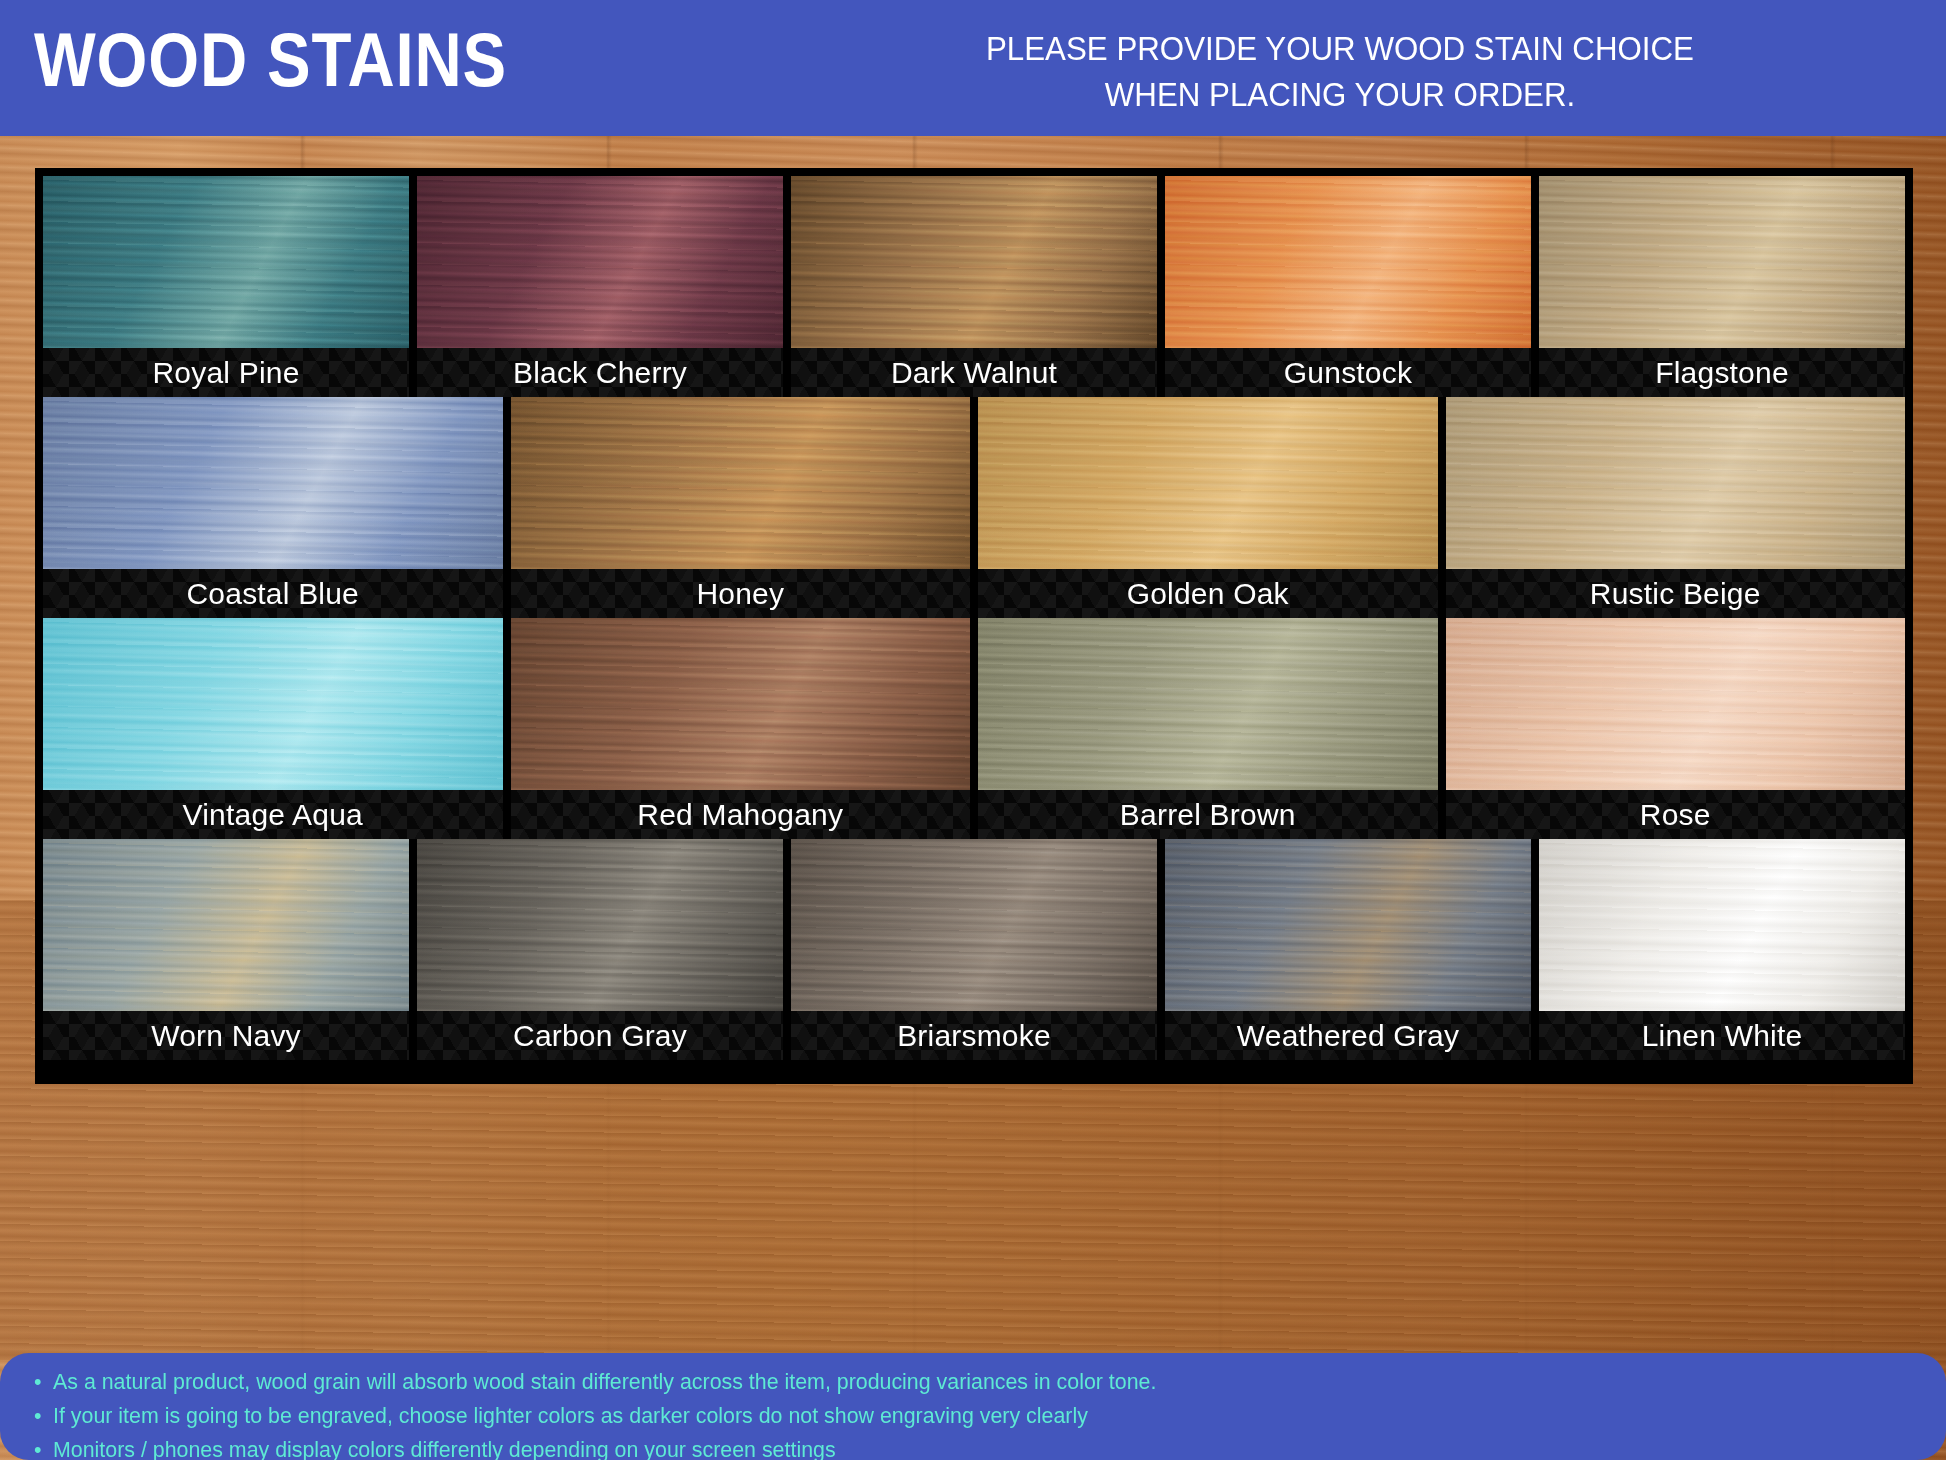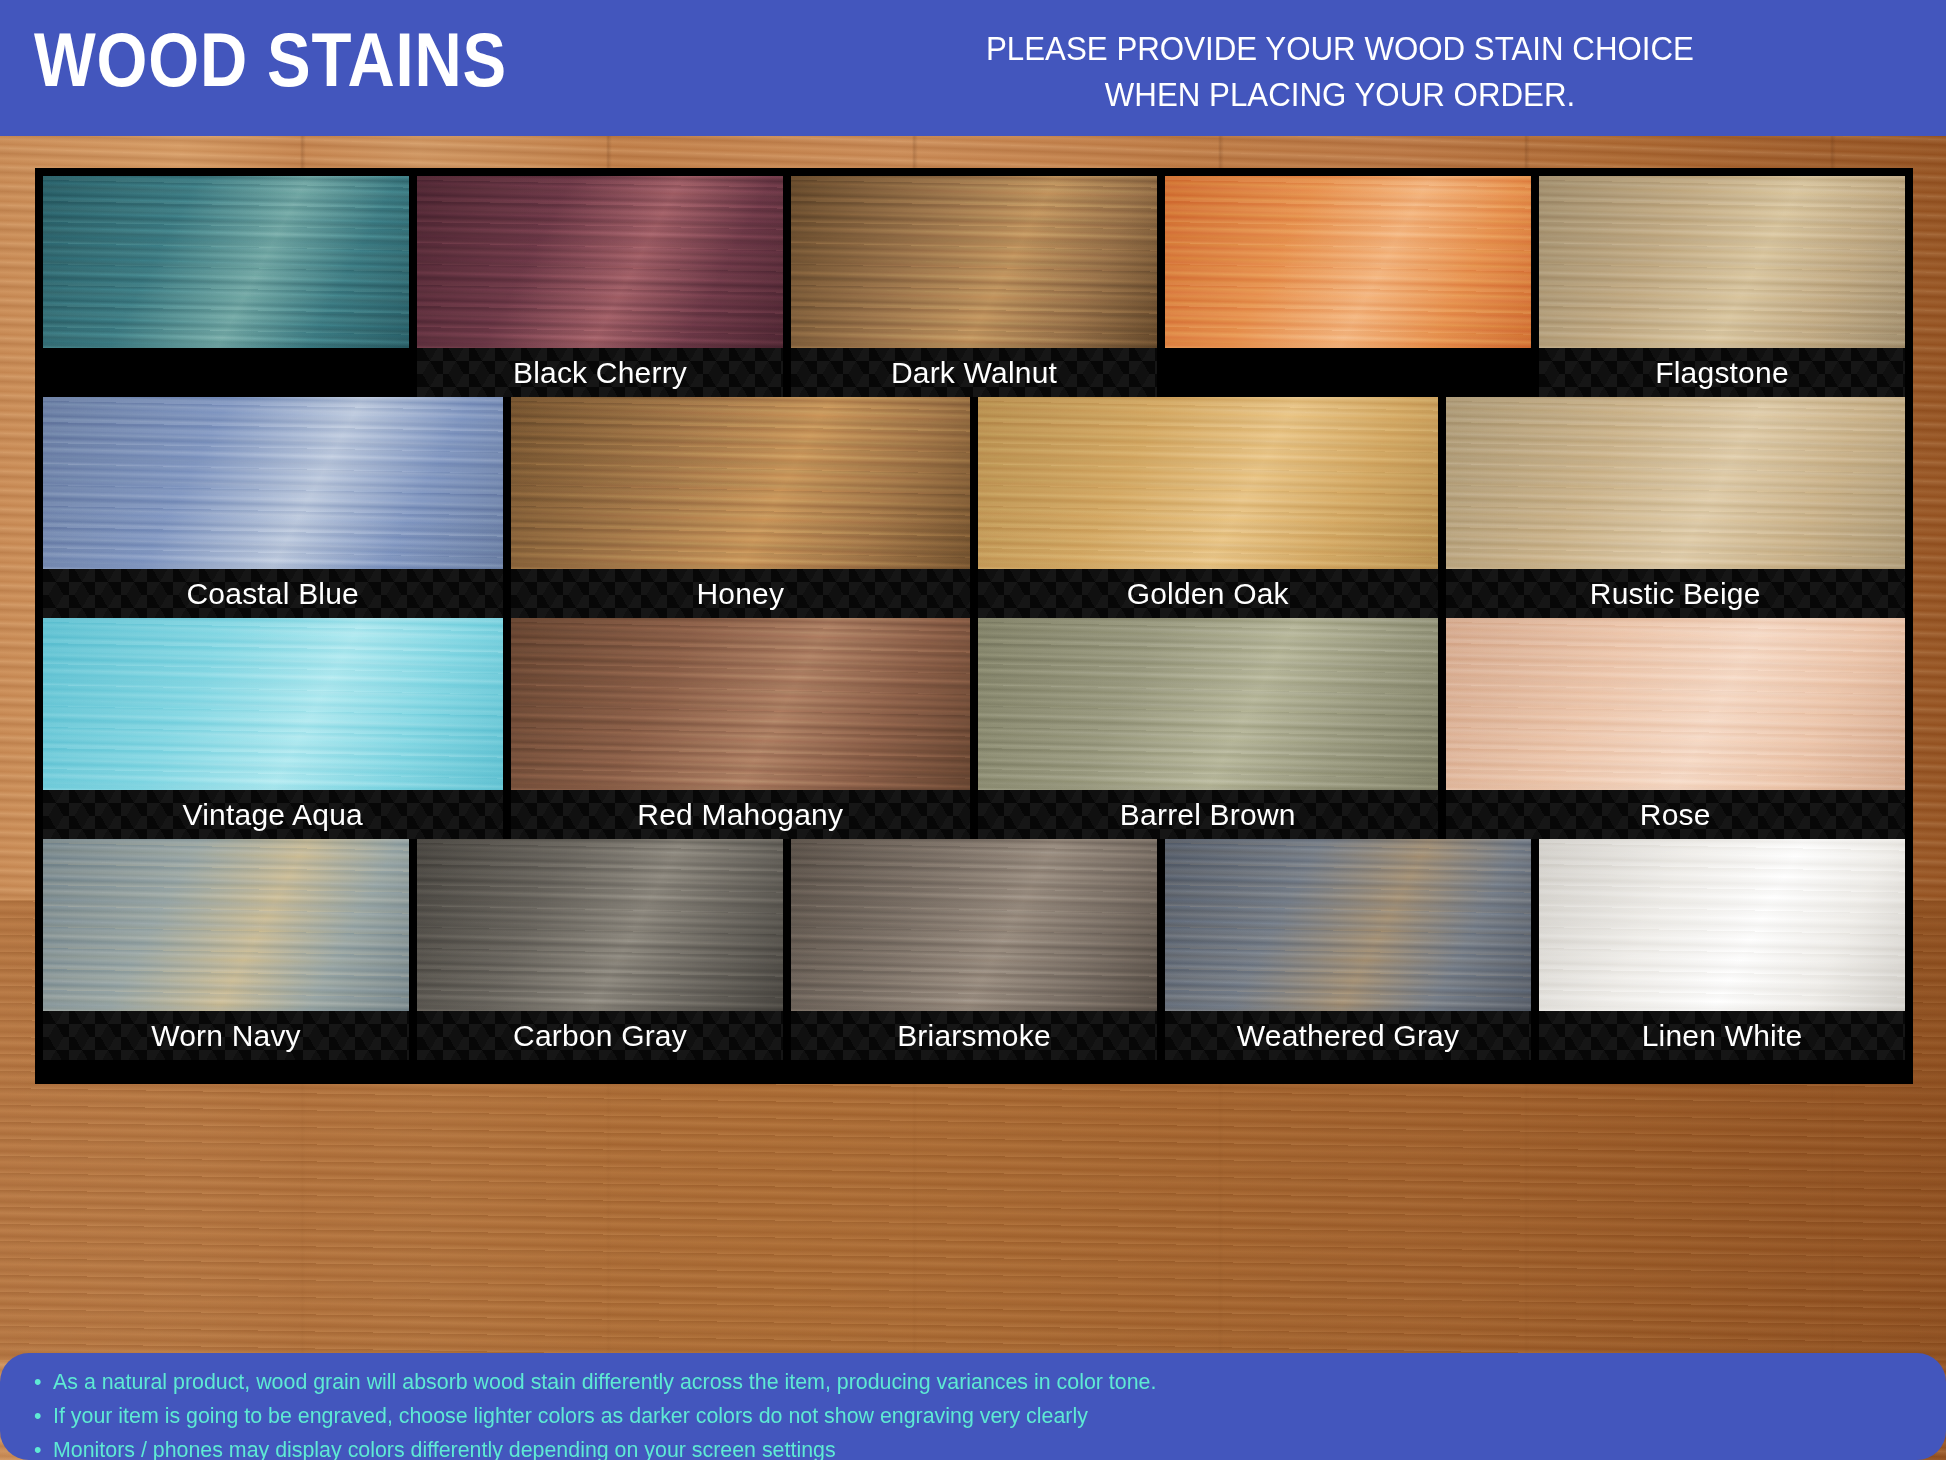--- a/index.html
+++ b/index.html
@@ -144,35 +144,41 @@
     <div id="subtitle">
       <span class="ln">PLEASE PROVIDE YOUR WOOD STAIN CHOICE</span>
       <span class="ln">WHEN PLACING YOUR ORDER.</span>
     </div>
   </div>
 
   <div id="panel">
       <div class="grid-row">
         <div class="cell">
           <div class="sw" style="background: repeating-linear-gradient(1.2deg, rgba(121, 174, 170, 0.18) 0px, rgba(37, 90, 99, 0.227) 6px, rgba(121, 174, 170, 0.133) 13px, rgba(37, 90, 99, 0.19) 21px), linear-gradient(118deg, rgb(37, 90, 99) 0%, rgb(59, 122, 130) 34%, rgb(121, 174, 170) 58%, rgb(59, 122, 130) 78%, rgb(37, 90, 99) 100%);"></div>
+          <div class="band">
+            <span>Royal Pine</span>
+          </div>
         </div>
         <div class="cell">
           <div class="sw" style="background: repeating-linear-gradient(1.2deg, rgba(166, 99, 106, 0.18) 0px, rgba(74, 35, 48, 0.227) 6px, rgba(166, 99, 106, 0.133) 13px, rgba(74, 35, 48, 0.19) 21px), linear-gradient(118deg, rgb(74, 35, 48) 0%, rgb(107, 55, 70) 34%, rgb(166, 99, 106) 58%, rgb(107, 55, 70) 78%, rgb(74, 35, 48) 100%);"></div>
           <div class="band">
             <span>Black Cherry</span>
           </div>
         </div>
         <div class="cell">
           <div class="sw" style="background: repeating-linear-gradient(1.2deg, rgba(199, 154, 99, 0.18) 0px, rgba(94, 67, 39, 0.227) 6px, rgba(199, 154, 99, 0.133) 13px, rgba(94, 67, 39, 0.19) 21px), linear-gradient(118deg, rgb(94, 67, 39) 0%, rgb(155, 116, 75) 34%, rgb(199, 154, 99) 58%, rgb(155, 116, 75) 78%, rgb(94, 67, 39) 100%);"></div>
           <div class="band">
             <span>Dark Walnut</span>
           </div>
         </div>
         <div class="cell">
           <div class="sw" style="background: repeating-linear-gradient(1.2deg, rgba(246, 187, 134, 0.18) 0px, rgba(207, 108, 46, 0.227) 6px, rgba(246, 187, 134, 0.133) 13px, rgba(207, 108, 46, 0.19) 21px), linear-gradient(118deg, rgb(207, 108, 46) 0%, rgb(232, 147, 79) 34%, rgb(246, 187, 134) 58%, rgb(232, 147, 79) 78%, rgb(207, 108, 46) 100%);"></div>
+          <div class="band">
+            <span>Gunstock</span>
+          </div>
         </div>
         <div class="cell">
           <div class="sw" style="background: repeating-linear-gradient(1.2deg, rgba(221, 202, 164, 0.18) 0px, rgba(157, 138, 106, 0.227) 6px, rgba(221, 202, 164, 0.133) 13px, rgba(157, 138, 106, 0.19) 21px), linear-gradient(118deg, rgb(157, 138, 106) 0%, rgb(194, 171, 133) 34%, rgb(221, 202, 164) 58%, rgb(194, 171, 133) 78%, rgb(157, 138, 106) 100%);"></div>
           <div class="band">
             <span>Flagstone</span>
           </div>
         </div>
       </div>
       <div class="grid-row">
         <div class="cell">

